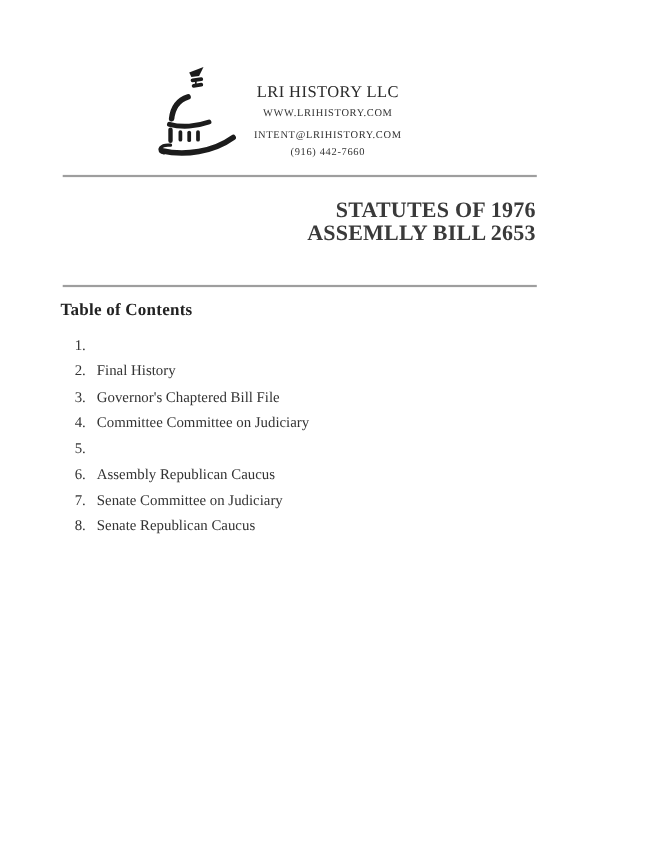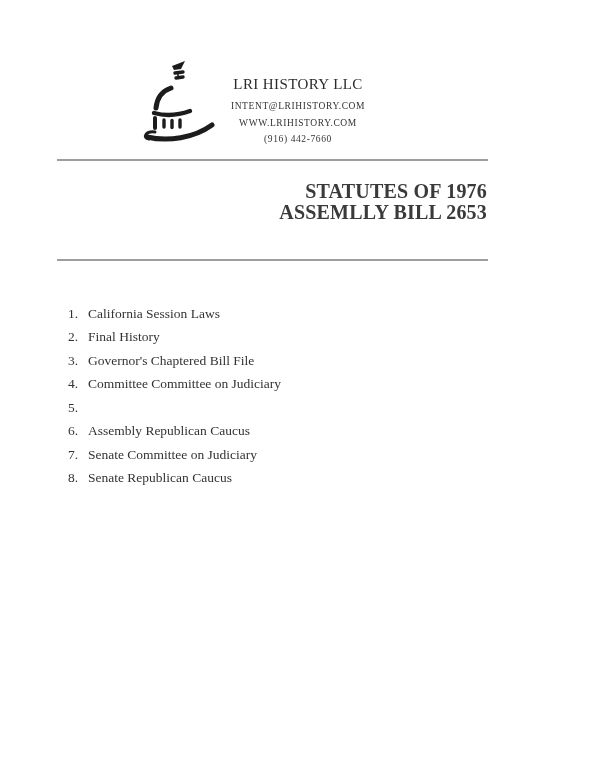--- a/index.html
+++ b/index.html
@@ -91,39 +91,39 @@
     <path d="M26,62 v7" stroke-width="3.4"></path>
     <path d="M34,62.5 v7" stroke-width="3.4"></path>
     <path d="M42,62 v7" stroke-width="3.4"></path>
 
     <path d="M9,79 C30,84 56,80 74,67" stroke-width="5"></path>
     <path d="M17,74 C8,73 4,79 11,81" stroke-width="3"></path>
   </svg>
 
   <div class="head-text">
     <div class="company">LRI HISTORY LLC</div>
+    <div class="contact">WWW.LRIHISTORY.COM</div>
     <div class="contact first">INTENT@LRIHISTORY.COM</div>
-    <div class="contact">WWW.LRIHISTORY.COM</div>
     <div class="contact">(916) 442-7660</div>
   </div>
 
   <div class="rule rule-1"></div>
 
   <div class="ref-block">
     <div class="ref-line">STATUTES OF 1976</div>
     <div class="ref-line">ASSEMLLY BILL 2653</div>
   </div>
 
   <div class="rule rule-2"></div>
 
+  <div class="toc-title">Table of Contents</div>
 
   <div class="toc-list">
     <div class="toc-item">
       <span class="toc-num">1.</span>
-      <span class="toc-label">California Session Laws</span>
     </div>
     <div class="toc-item">
       <span class="toc-num">2.</span>
       <span class="toc-label">Final History</span>
     </div>
     <div class="toc-item">
       <span class="toc-num">3.</span>
       <span class="toc-label">Governor's Chaptered Bill File</span>
     </div>
     <div class="toc-item">

